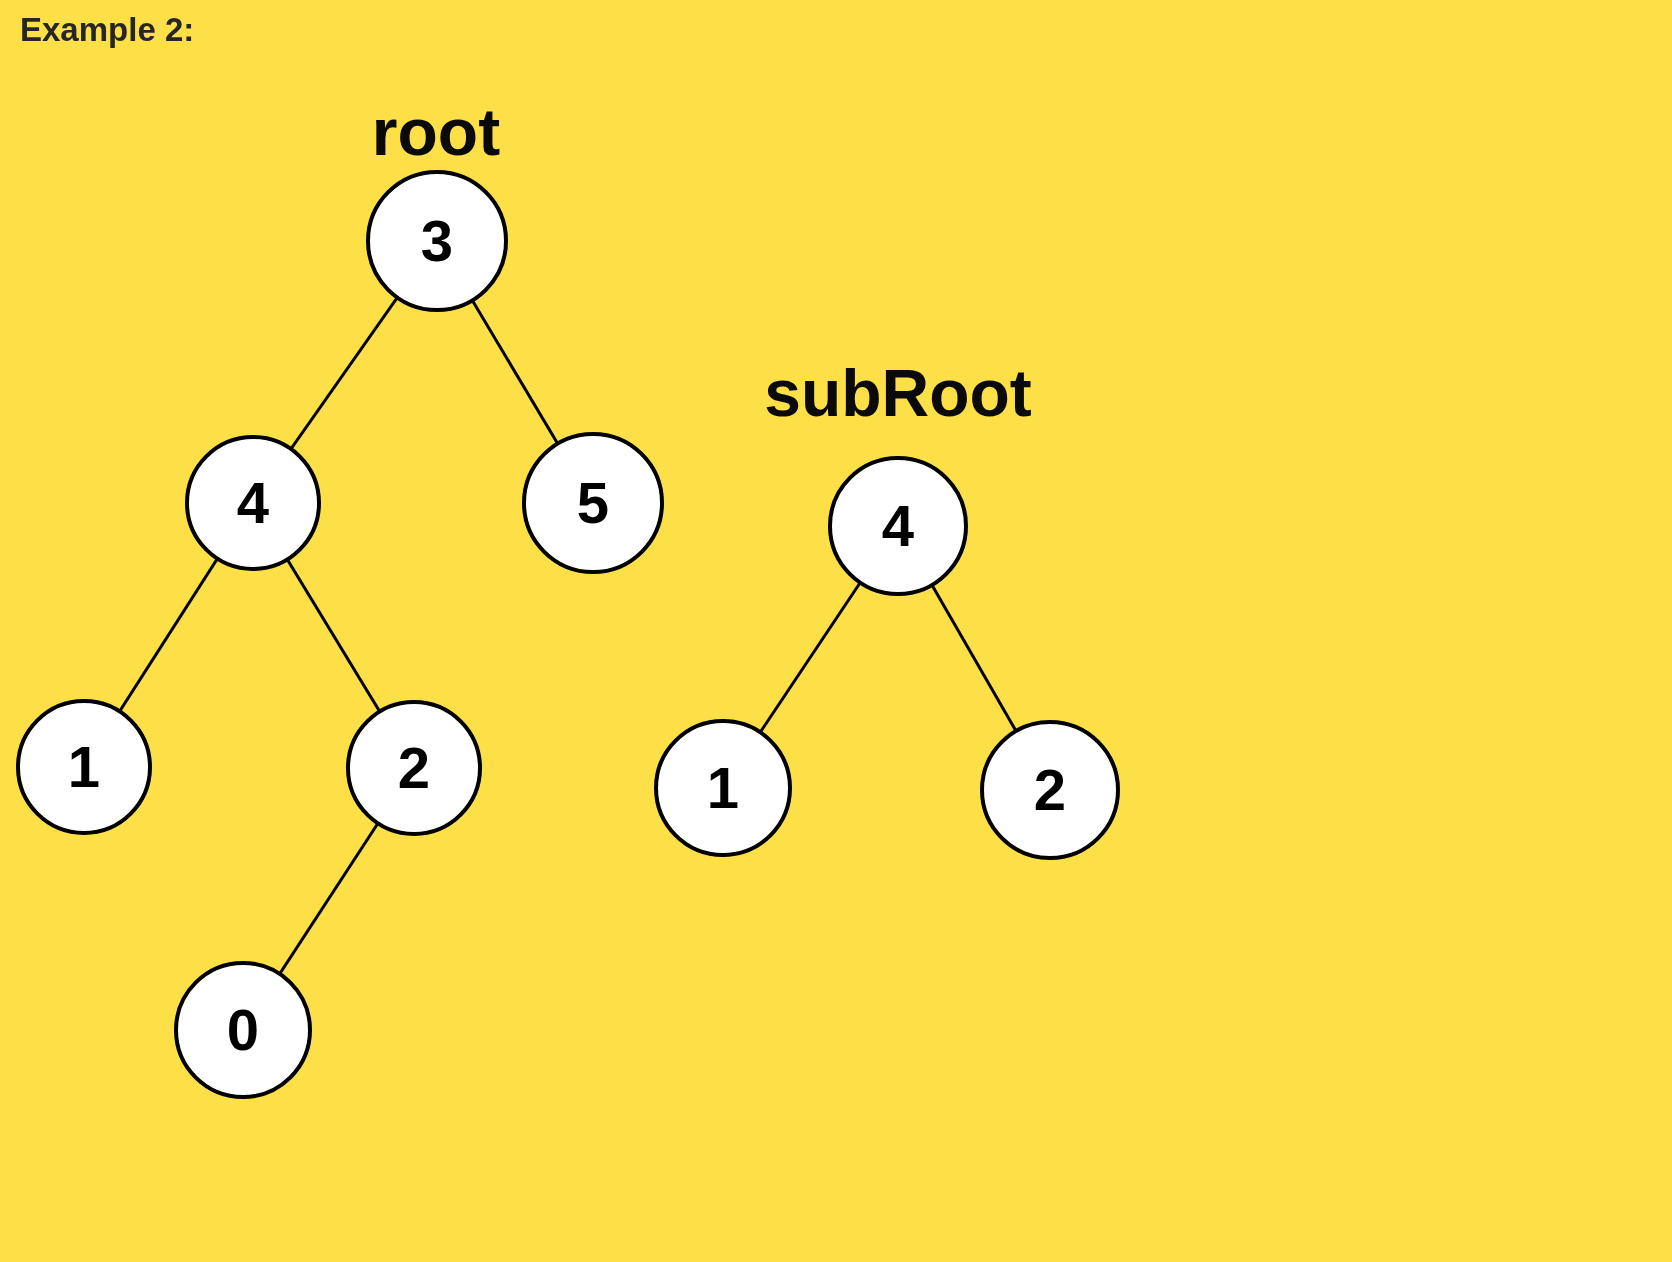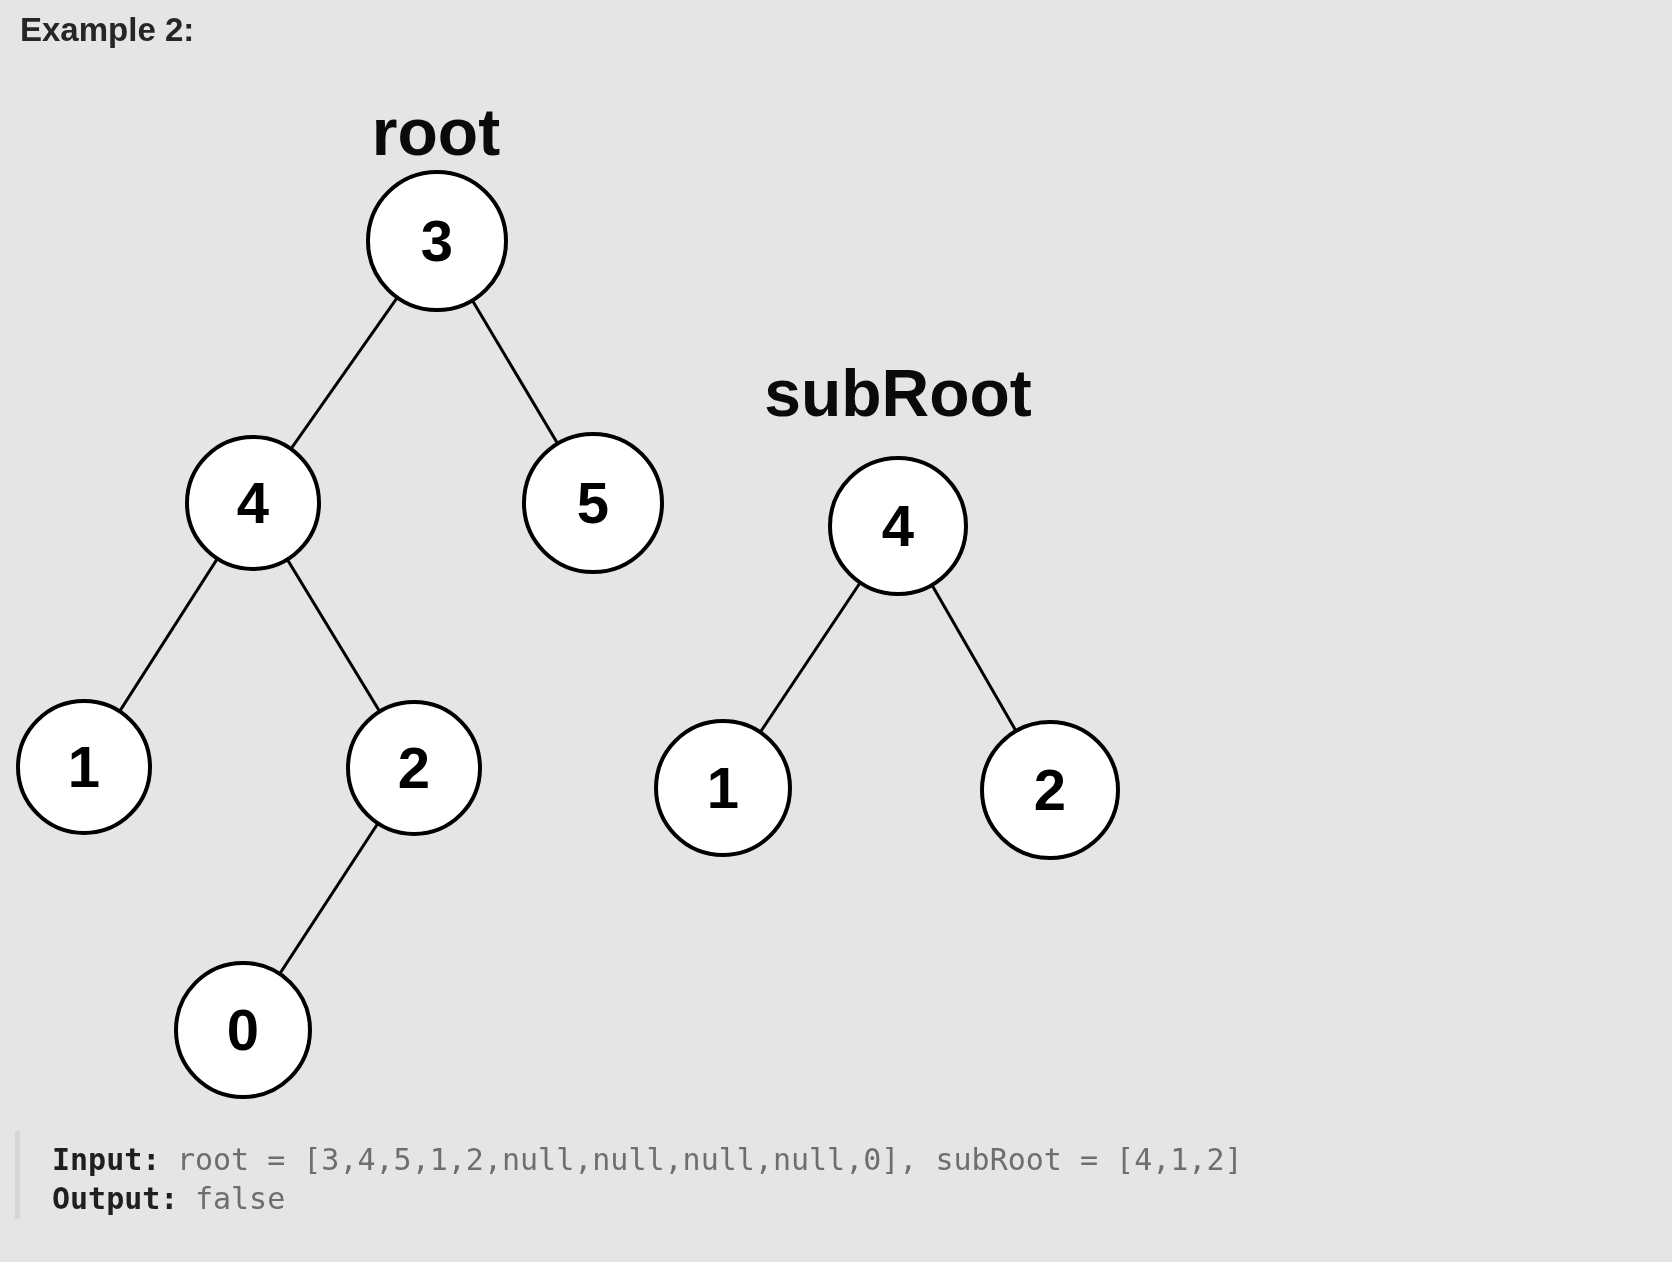--- a/index.html
+++ b/index.html
@@ -4,21 +4,21 @@
 <style>
   html, body {
     margin: 0;
     padding: 0;
     background: #ffffff;
   }
   .page {
     position: relative;
     width: 1672px;
     height: 1262px;
-    background: #e5e5e5;
+    background: #fde047;
     overflow: hidden;
     font-family: "Liberation Sans", sans-serif;
   }
   .example-heading {
     position: absolute;
     left: 20px;
     top: 12px;
     margin: 0;
     font-size: 33px;
     line-height: 36px;
@@ -138,21 +138,14 @@
       <text class="node-value" x="898" y="526" dy="0.35em">4</text>
 
       <circle cx="723" cy="788" r="67"></circle>
       <text class="node-value" x="723" y="788" dy="0.35em">1</text>
 
       <circle cx="1050" cy="790" r="68"></circle>
       <text class="node-value" x="1050" y="790" dy="0.35em">2</text>
     </g>
   </svg>
 
-  <div class="code-block">
-    <div class="quote-bar"></div>
-    <pre class="code-lines">
-        <div class="code-line"><span class="code-key">Input:</span><span class="code-val">root = [3,4,5,1,2,null,null,null,null,0], subRoot = [4,1,2]</span></div>
-        <div class="code-line"><span class="code-key">Output:</span><span class="code-val">false</span></div>
-      </pre>
-  </div>
 
 </div>
 
 </body></html>

